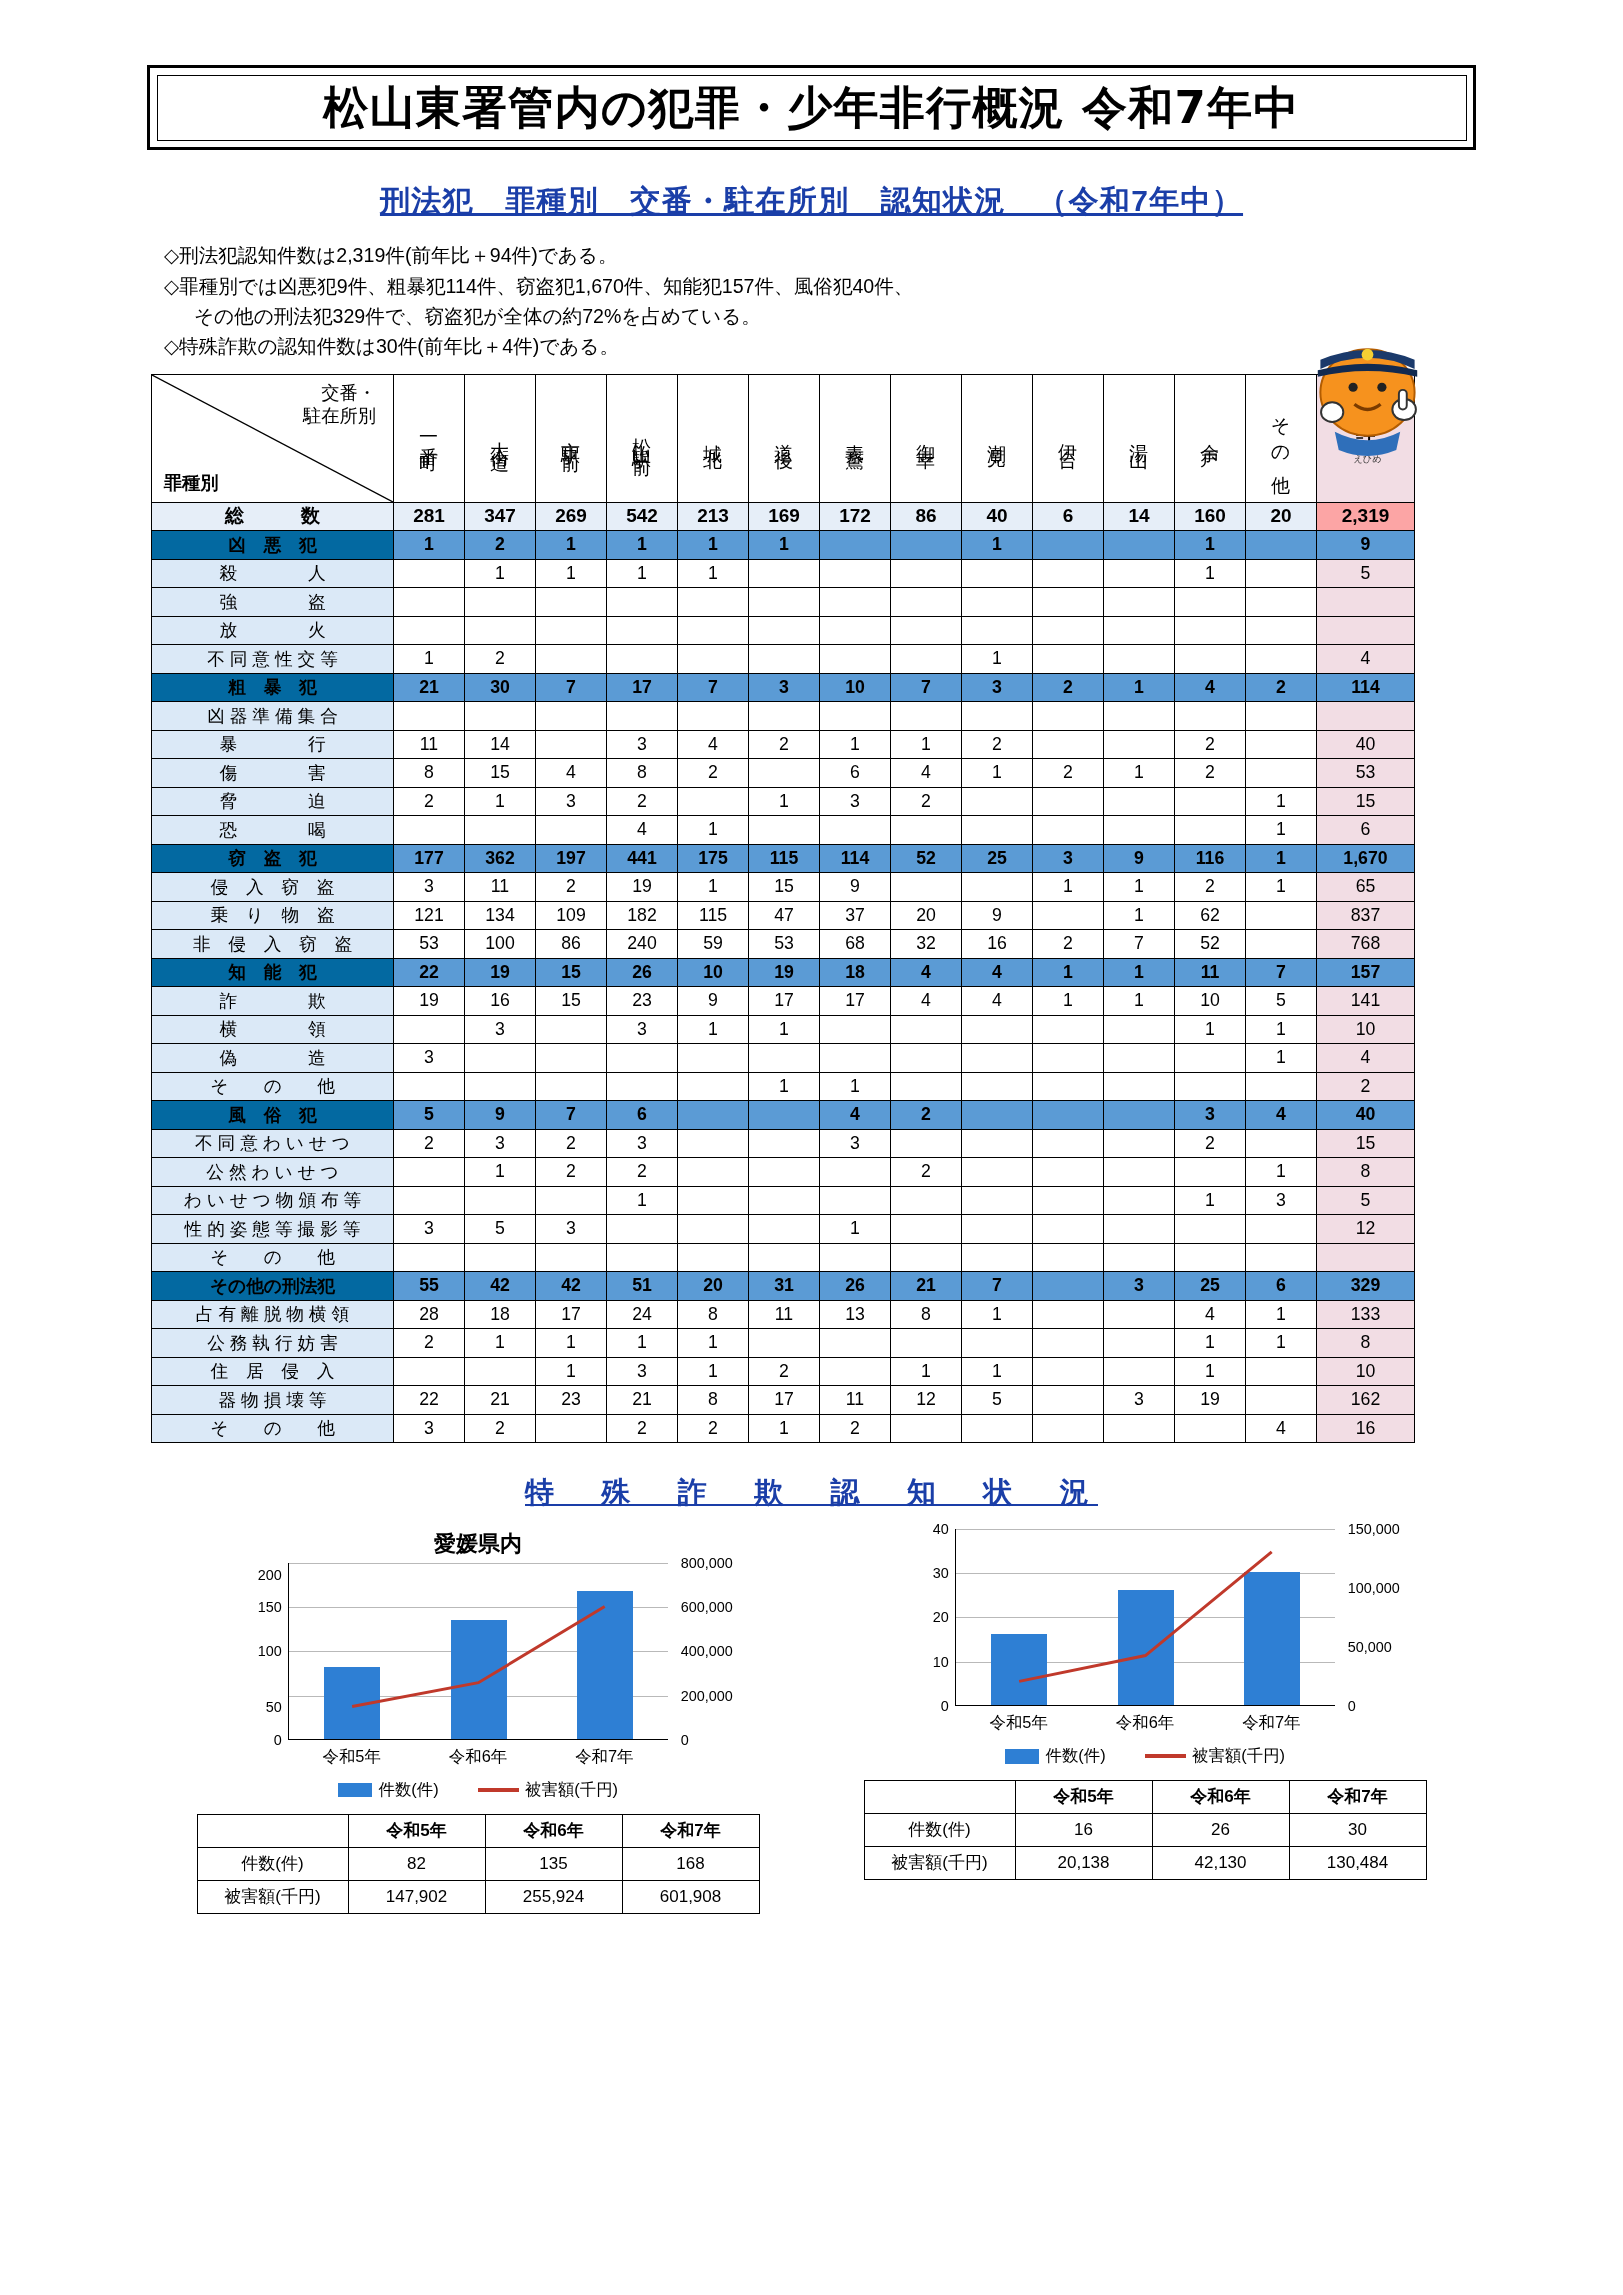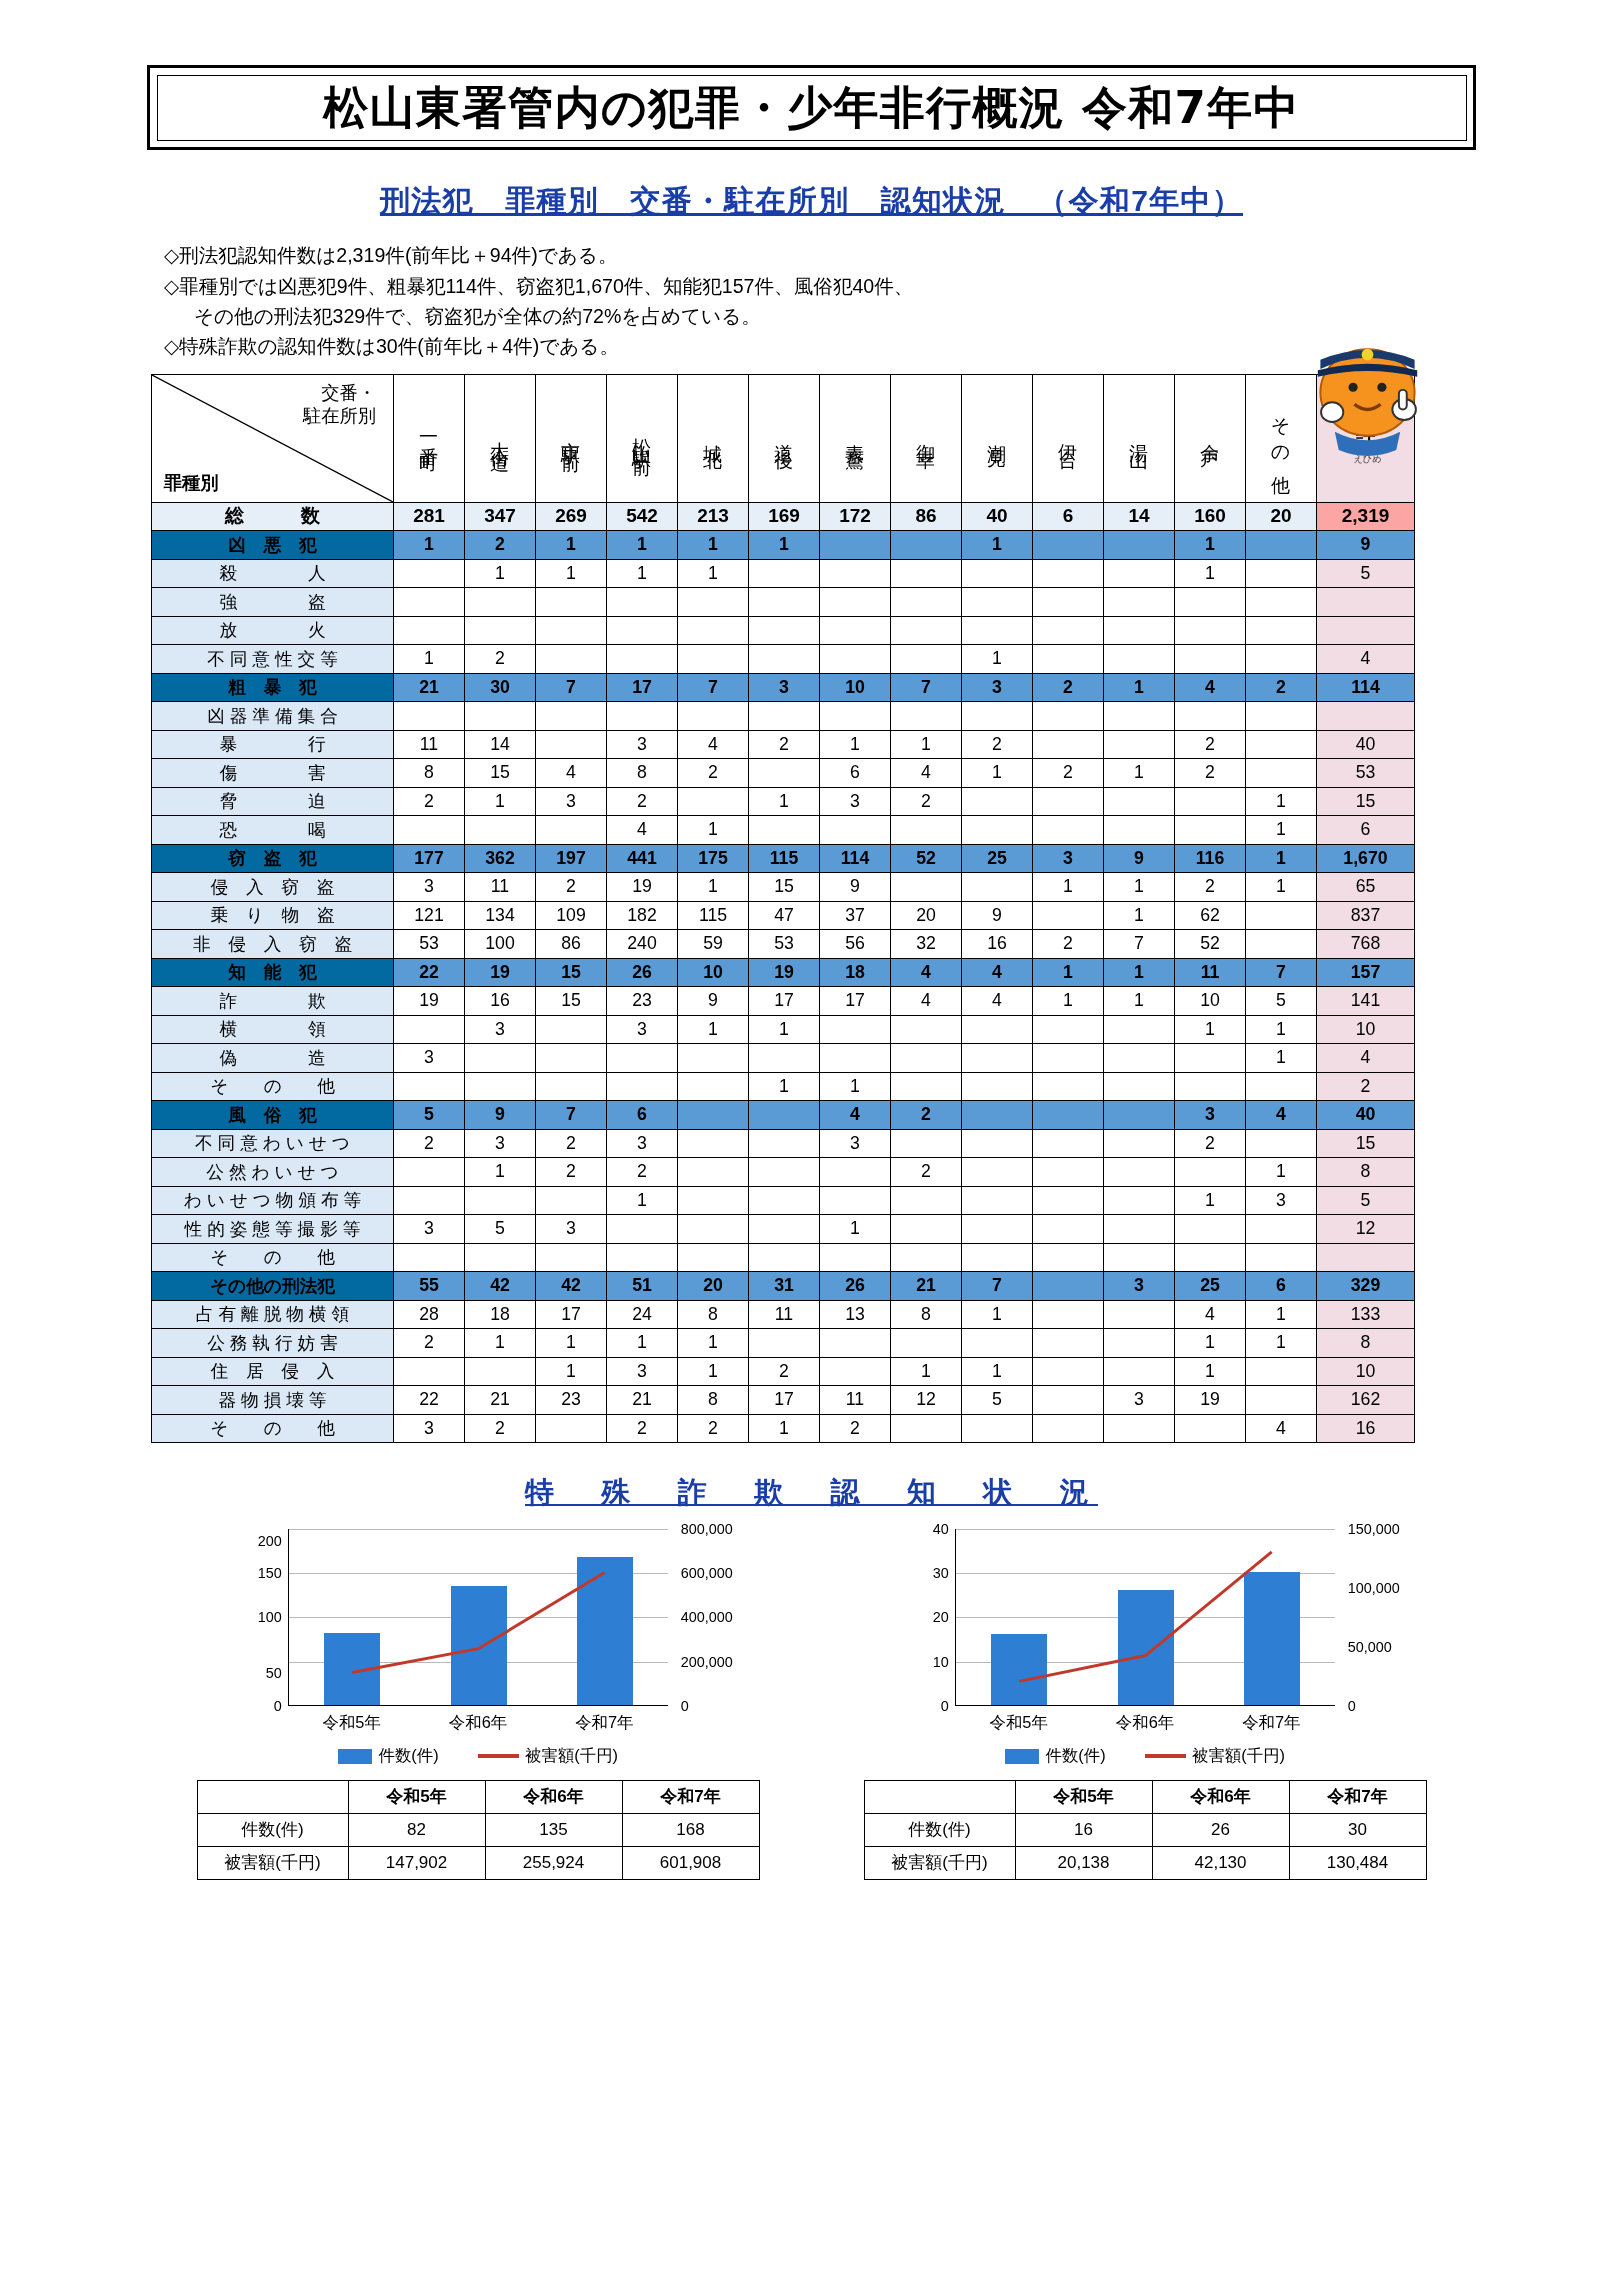--- a/index.html
+++ b/index.html
@@ -420,21 +420,21 @@
             <td class="sum-col">837</td>
           </tr>
           <tr class="r-sub">
             <td class="lab">非　侵　入　窃　盗</td>
             <td>53</td>
             <td>100</td>
             <td>86</td>
             <td>240</td>
             <td>59</td>
             <td>53</td>
-            <td>56</td>
+            <td>68</td>
             <td>32</td>
             <td>16</td>
             <td>2</td>
             <td>7</td>
             <td>52</td>
             <td></td>
             <td class="sum-col">768</td>
           </tr>
           <tr class="r-cat">
             <td class="lab">知　能　犯</td>
@@ -726,20 +726,21 @@
             <td class="sum-col">16</td>
           </tr>
         </tbody>
     </table>
   </div>
 
   <div class="fraud-title">特　殊　詐　欺　認　知　状　況</div>
 
   <div class="charts" id="charts">
       <div class="chart-box">
+        <div class="chart-title">愛媛県内</div>
         <div class="plot">
           <div class="axis-l">
             <span style="top: 177px;">0</span>
             <span style="top: 144px;">50</span>
             <span style="top: 88px;">100</span>
             <span style="top: 44px;">150</span>
             <span style="top: 12px;">200</span>
           </div>
           <div class="axis-r">
             <span style="top: 177px;">0</span>

